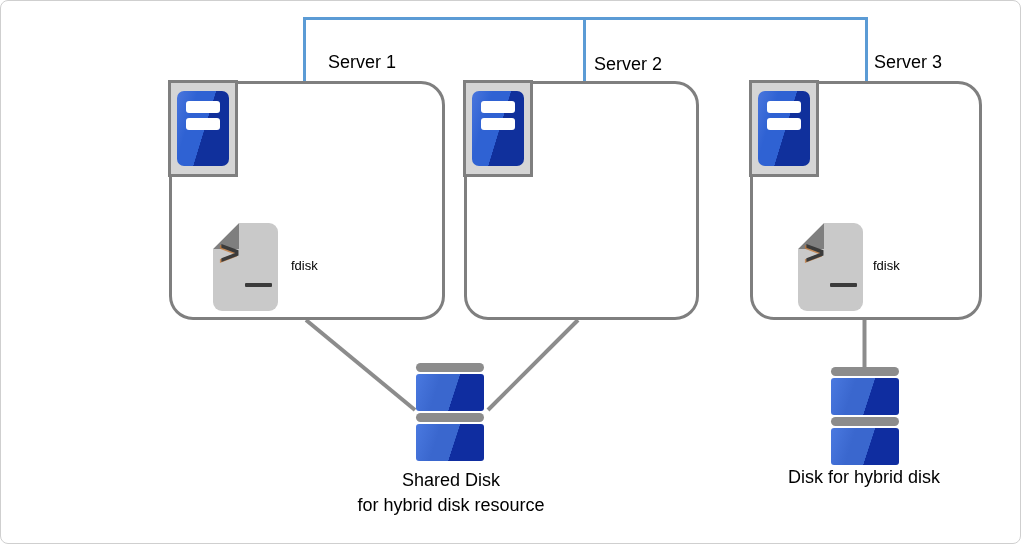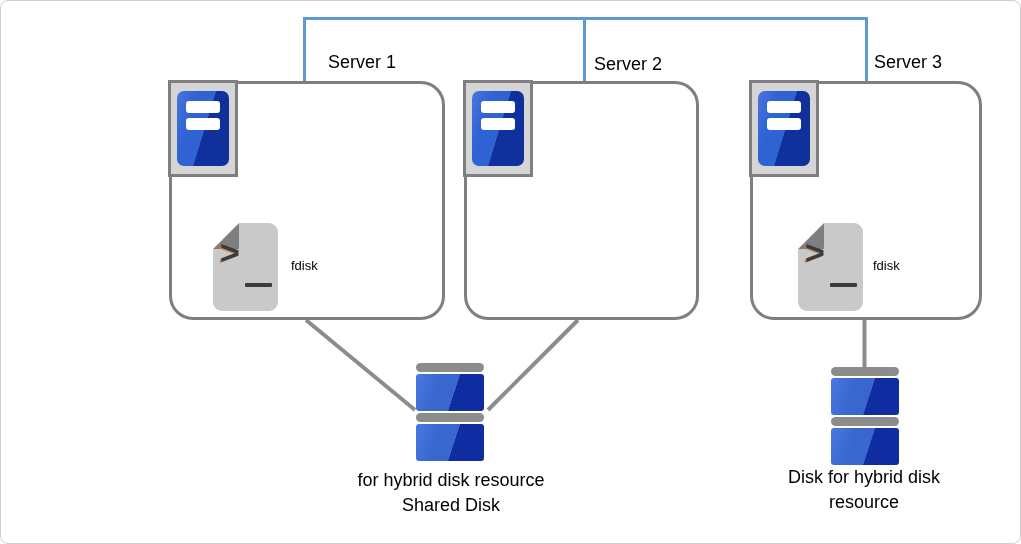--- a/index.html
+++ b/index.html
@@ -146,28 +146,27 @@
   </div>
   <div class="fdisk-label l3">fdisk</div>
 
   <div class="disk shared">
     <div class="cap"></div>
     <div class="dbody"></div>
     <div class="cap"></div>
     <div class="dbody"></div>
   </div>
   <div class="disk-label shared-l">
+    <div>Shared Disk</div>
     <div>for hybrid disk resource</div>
-    <div>Shared Disk</div>
   </div>
 
   <div class="disk hybrid">
     <div class="cap"></div>
     <div class="dbody"></div>
     <div class="cap"></div>
     <div class="dbody"></div>
   </div>
   <div class="disk-label hybrid-l">
     <div>Disk for hybrid disk</div>
-    <div>resource</div>
   </div>
 
 </div>
 
 </body></html>

